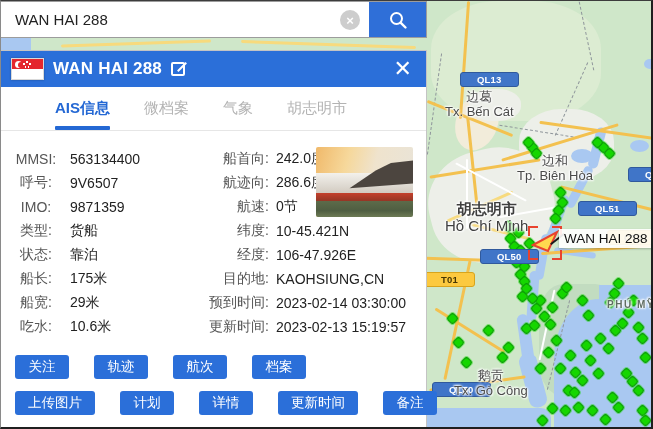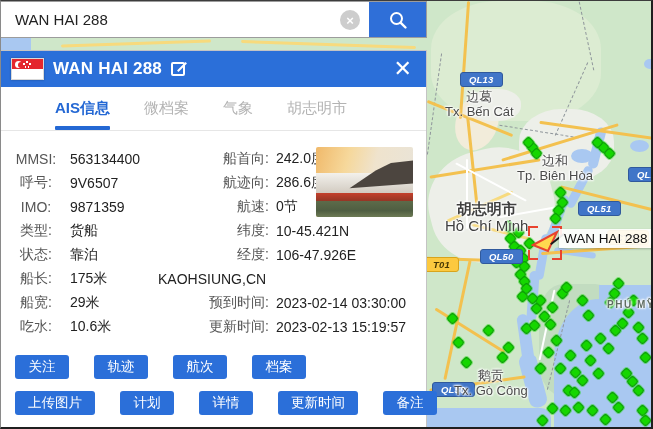--- a/index.html
+++ b/index.html
@@ -14,22 +14,22 @@
   .patch{position:absolute;}
   .urban{position:absolute;background:#edefe9;}
   .water{position:absolute;background:#a9c8f1;}
   .mangrove{position:absolute;background:#c2dcc0;}
   .road{position:absolute;background:#f3c14f;border-radius:2px;}
   .road.minor{background:#f7da7d;}
   .road.white{background:#ffffff;}
   .boundary{position:absolute;border-left:1px dashed #8f969b;width:0;}
   .boundaryh{position:absolute;border-top:1px dashed #8f969b;height:0;}
 
-  .shield{position:absolute;font-size:9.5px;font-weight:bold;padding:1px 8px;
-    border-radius:3px;line-height:11px;letter-spacing:.2px;white-space:nowrap;font-style:italic;}
+  .shield{position:absolute;font-size:9.5px;font-weight:bold;padding:1px 16px;
+    border-radius:3px;line-height:11px;letter-spacing:.2px;white-space:nowrap;}
   .shield.blue{background:#4075c8;color:#fff;border:1px solid #30599c;}
   .shield.yellow{background:#fcc93f;color:#463703;border:1px solid #d8a41c;}
 
   .place{position:absolute;text-align:center;color:#4a4a4a;font-size:13px;line-height:15px;white-space:nowrap;
     text-shadow:0 0 2px #fff,0 0 3px #fff,1px 1px 2px #fff,-1px -1px 2px #fff;}
   .place .zh{display:block;}
   .place.city{font-size:15px;line-height:17px;color:#3f3f3f;}
   .place.city .zh{font-weight:bold;}
   .place.area{font-size:10px;letter-spacing:1.5px;color:#5f6d63;font-weight:bold;}
 
@@ -249,21 +249,21 @@
         <div class="vessel" style="left: 556px; top: 340px;"></div>
         <div class="vessel" style="left: 548px; top: 352px;"></div>
         <div class="vessel" style="left: 560px; top: 368px;"></div>
         <div class="vessel" style="left: 574px; top: 392px;"></div>
         <div class="vessel" style="left: 586px; top: 345px;"></div>
         <div class="shield blue" style="left: 459px; top: 71px;">QL13</div>
         <div class="shield blue" style="left: 627px; top: 166px;">QL1A</div>
         <div class="shield blue" style="left: 577px; top: 200px;">QL51</div>
         <div class="shield yellow" style="left: 606px; top: 229px;">CT01</div>
         <div class="shield blue" style="left: 479px; top: 248px;">QL50</div>
-        <div class="shield yellow" style="left: 423px; top: 256px;">T01</div>
+        <div class="shield yellow" style="left: 423px; top: 271px;">T01</div>
         <div class="shield blue" style="left: 431px; top: 381px;">QL50</div>
         <div class="place town" style="left: 444px; top: 88px;"><span class="zh">边葛</span>Tx. Bến Cát</div>
         <div class="place town" style="left: 516px; top: 152px;"><span class="zh">边和</span>Tp. Biên Hòa</div>
         <div class="place city" style="left: 444px; top: 199px;"><span class="zh">胡志明市</span>Hồ Chí Minh</div>
         <div class="place town" style="left: 453px; top: 367px;"><span class="zh">鹅贡</span>Tx. Gò Công</div>
         <div class="place area" style="left: 606px; top: 296px;">PHÚ MỸ</div>
       </div>
 
     <div>
       <div class="sel-corner tl" style="left:527px;top:225px;position:absolute;"></div>
@@ -359,20 +359,21 @@
         </div>
       <div class="irow">
           <span class="lab">纬度:</span>
           <span class="val">10-45.421N</span>
         </div>
       <div class="irow">
           <span class="lab">经度:</span>
           <span class="val">106-47.926E</span>
         </div>
       <div class="irow">
+          <span class="lab">目的地:</span>
           <span class="val">KAOHSIUNG,CN</span>
         </div>
       <div class="irow">
           <span class="lab">预到时间:</span>
           <span class="val">2023-02-14 03:30:00</span>
         </div>
       <div class="irow">
           <span class="lab">更新时间:</span>
           <span class="val">2023-02-13 15:19:57</span>
         </div>

